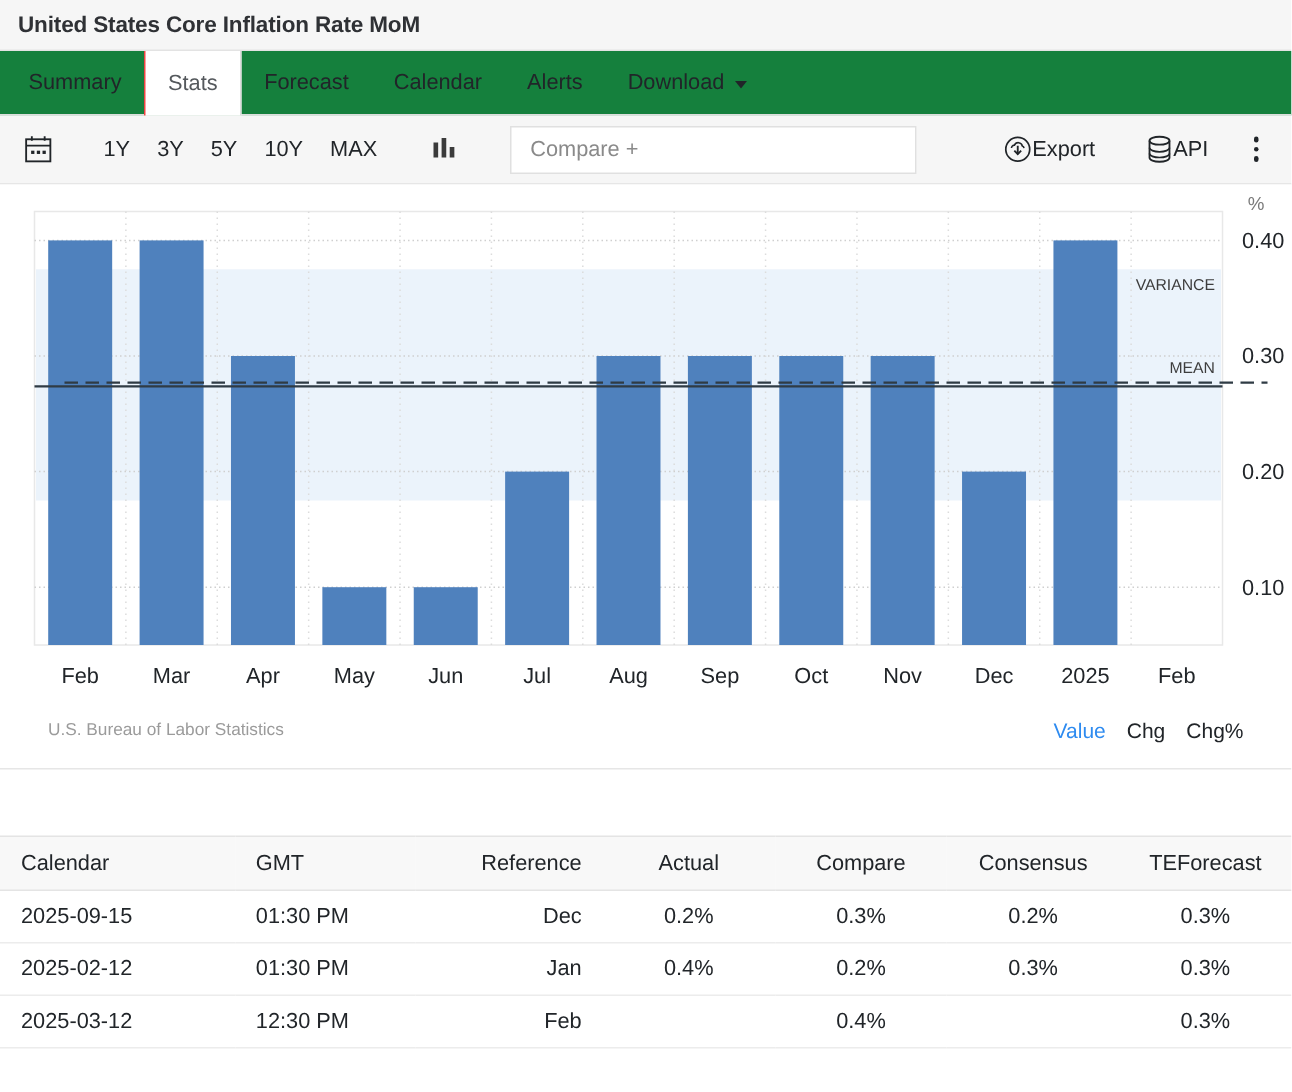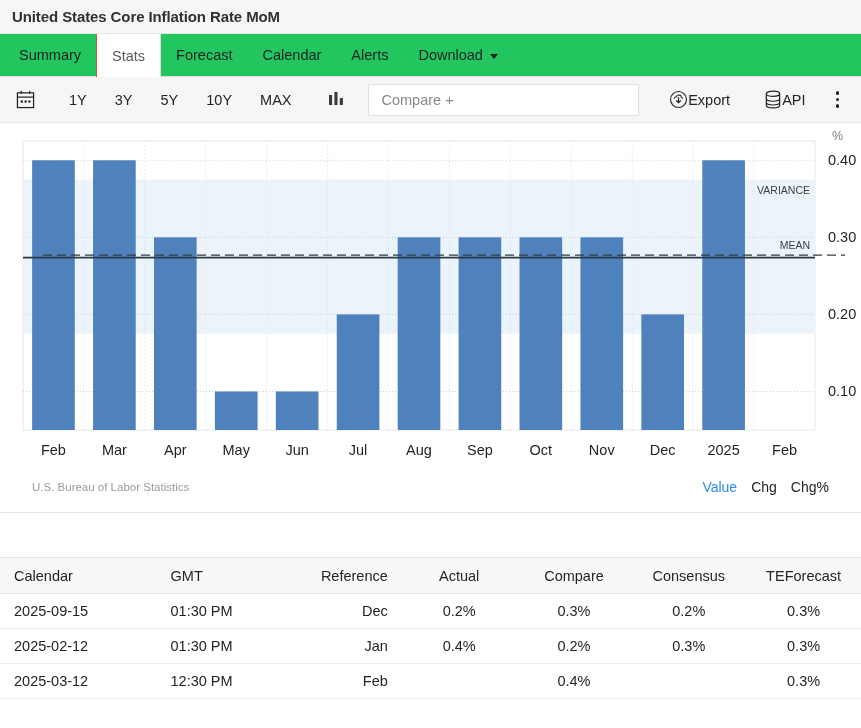--- a/index.html
+++ b/index.html
@@ -23,21 +23,21 @@
   .page-title {
     font-size: 15px;
     font-weight: bold;
     color: #2f3135;
     letter-spacing: -0.1px;
   }
 
   
   .tab-bar {
     height: 43px;
-    background: #22c55e;
+    background: #15803d;
     border-bottom: 1px solid #dddddd;
     display: flex;
     align-items: stretch;
     padding-left: 4px;
   }
   .tab {
     display: flex;
     align-items: center;
     padding: 0 15px;
     font-size: 14.5px;
@@ -69,32 +69,32 @@
   
   .toolbar {
     height: 46px;
     background: #f6f6f6;
     border-bottom: 1px solid #e6e6e6;
     display: flex;
     align-items: center;
     padding: 0 14px 0 16px;
   }
   .cal-icon { width: 19px; height: 19px; display: block; }
-  .range-group { display: flex; margin-left: 20px; gap: 12px; }
+  .range-group { display: flex; margin-left: 20px; gap: 2px; }
   .range-btn {
     background: none; border: none; font-family: inherit;
     font-size: 14.5px; color: #212529; padding: 4px 8px;
     cursor: pointer;
   }
   .chart-type-btn {
     background: none; border: none; padding: 4px 6px;
     margin-left: 22px; cursor: pointer; line-height: 0;
   }
   .compare-input {
-    margin-left: 16px;
+    margin-left: 28px;
     width: 271px; height: 32px;
     border: 1px solid #e0e0e0;
     background: #ffffff;
     font-family: inherit;
     font-size: 14.5px;
     color: #555;
     padding: 0 12px;
   }
   .compare-input::placeholder { color: #8a8a8a; }
   .toolbar-spacer { flex: 1; }

